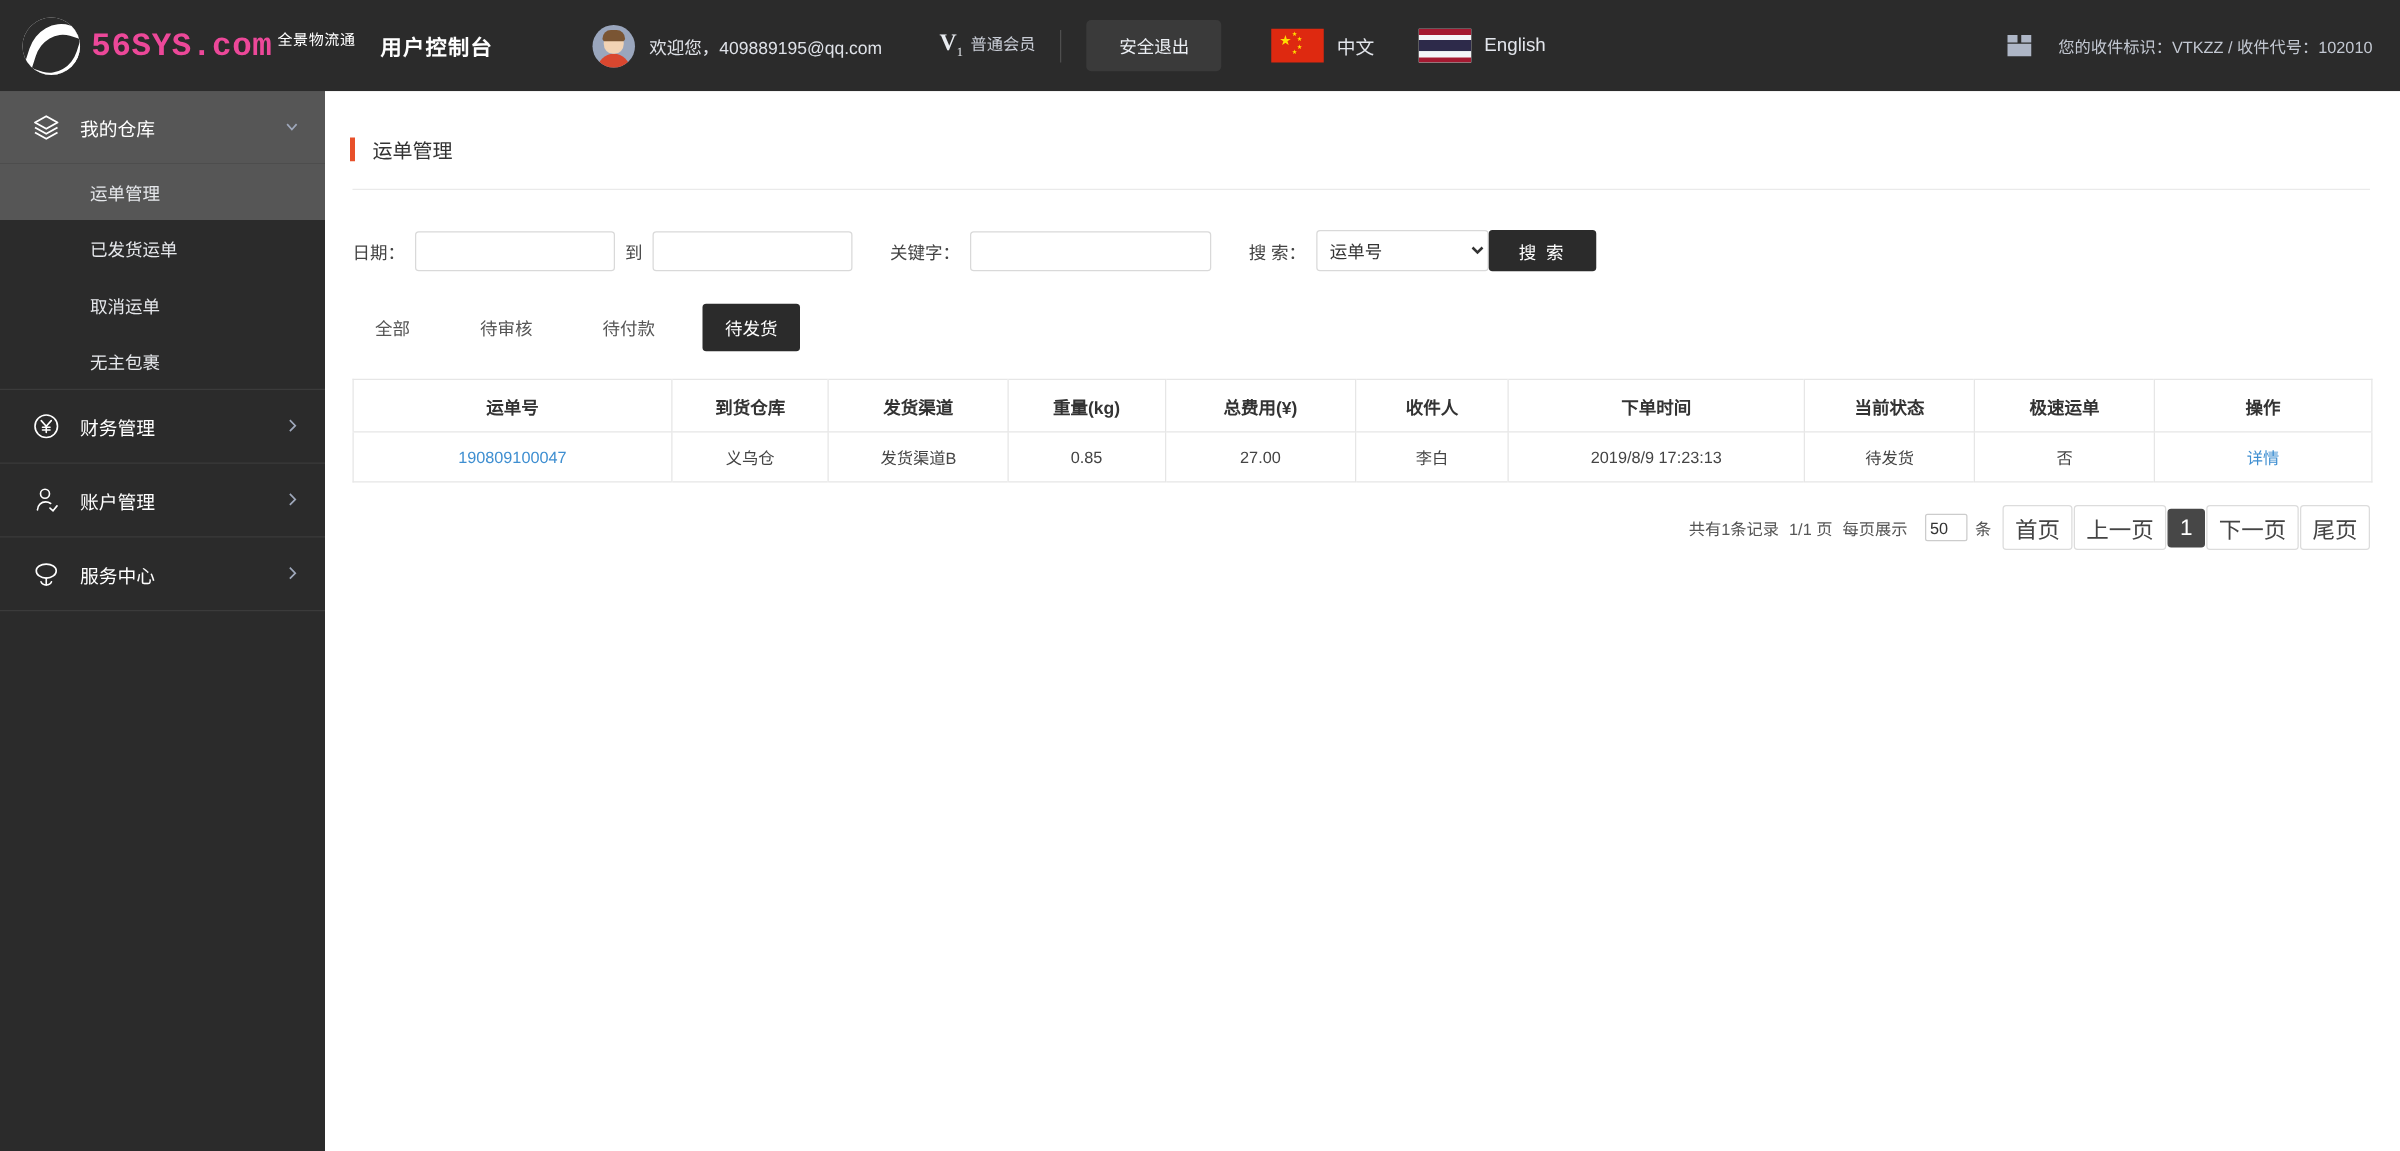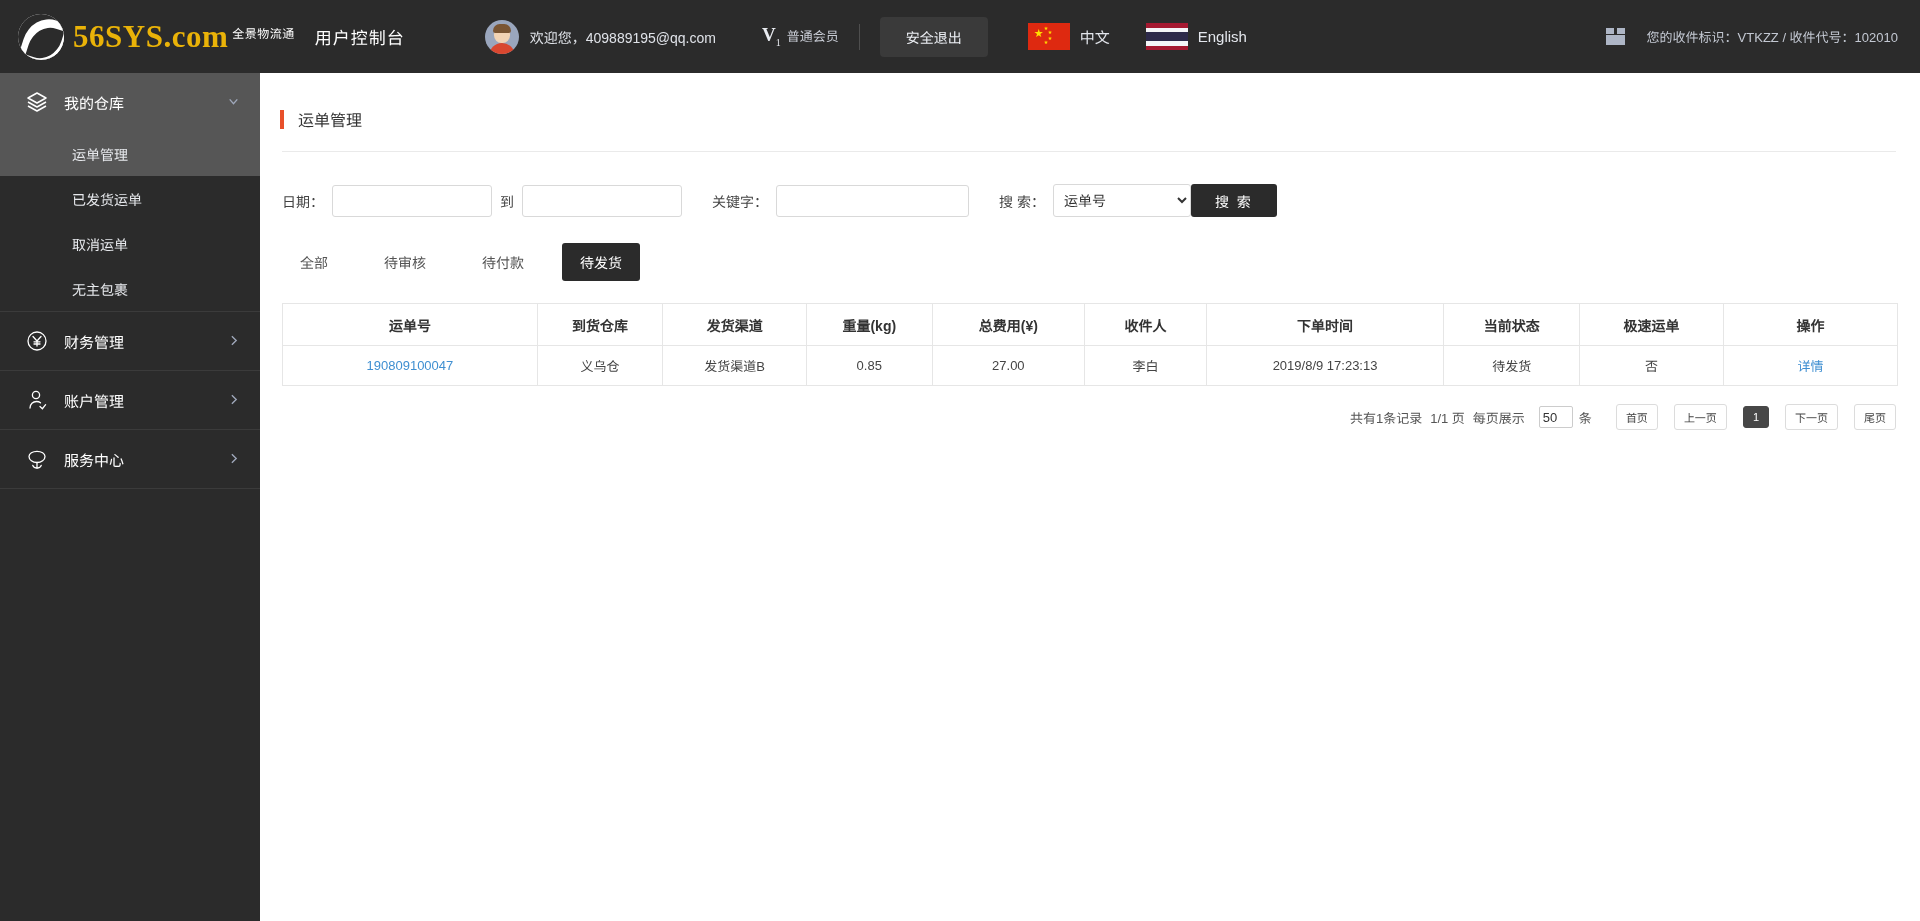--- a/index.html
+++ b/index.html
@@ -49,33 +49,33 @@
     width: 30px; height: 34px;
     background: #2b2b2b;
     border-radius: 70% 0 70% 0;
     transform: rotate(18deg);
   }
   .logo-text {
     margin-left: 9px;
     display: flex; align-items: flex-end;
   }
   .logo-56sys {
-    font-family: Liberation Serif, serif;
-    font-size: 31px; font-weight: 700;
-    color: #eab308; letter-spacing: .5px;
+    font-family: Liberation Mono, monospace;
+    font-size: 26px; font-weight: 700;
+    color: #ec4899; letter-spacing: .5px;
     line-height: 1;
   }
   .logo-cn {
     font-size: 12px; color: #ffffff;
     margin-left: 4px; margin-bottom: 12px;
     letter-spacing: .5px; line-height: 1;
   }
   .console-title {
     margin-left: 20px;
-    font-size: 17px; font-weight: 400; color: #ffffff;
+    font-size: 17px; font-weight: 700; color: #ffffff;
     letter-spacing: 1px;
   }
 
   .welcome-block {
     display: flex; align-items: center;
     margin-left: 80px;
   }
   .avatar {
     width: 34px; height: 34px; border-radius: 50%;
     background: #9aa6bd; position: relative; overflow: hidden;
@@ -307,22 +307,22 @@
   .page-size {
     width: 34px; height: 22px;
     border: 1px solid #cccccc; border-radius: 2px;
     text-align: left; padding: 0 3px;
     font-size: 13px; font-family: inherit; color: #333;
     outline: none; margin: 0 6px;
   }
   .pbtn {
     border: 1px solid #dcdcdc; border-radius: 3px;
     background: #ffffff; color: #444444;
-    font-size: 11px; padding: 4px 9px;
-    margin-left: 16px; cursor: pointer;
+    font-size: 18px; padding: 4px 9px;
+    margin-left: 1px; cursor: pointer;
     font-family: inherit; white-space: nowrap;
   }
   .pbtn.cur { background: #474747; color: #ffffff; border-color: #474747; }
 </style>
 </head>
 <body>
 
 <div class="topbar">
 
   <div class="brand">

